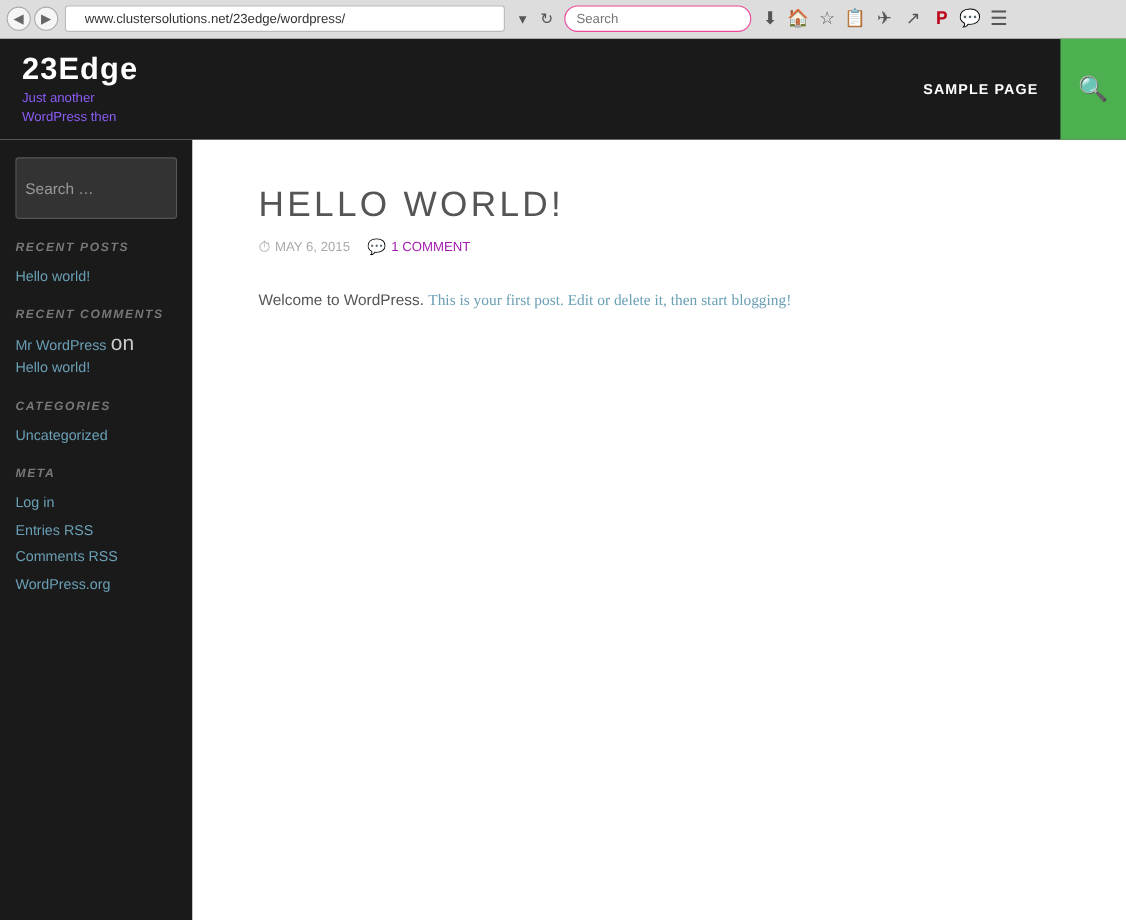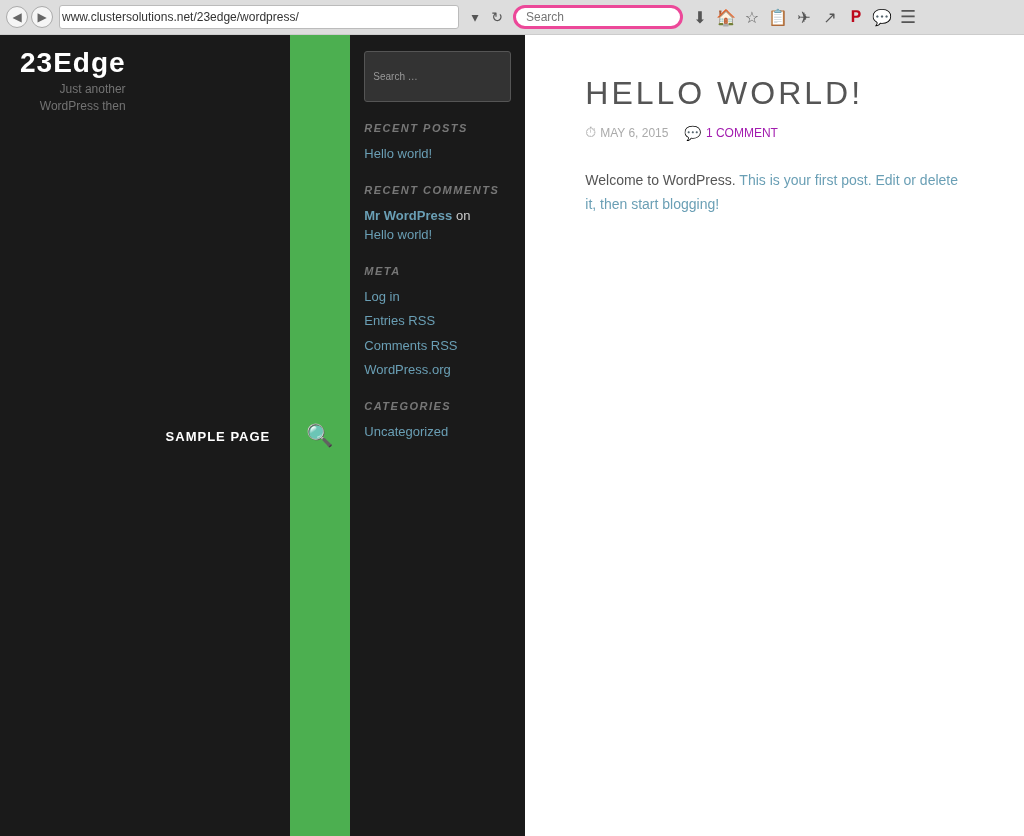--- a/index.html
+++ b/index.html
@@ -34,21 +34,21 @@
       justify-content: center;
       font-size: 12px;
       color: #666;
     }
     .address-bar {
       flex: 1;
       max-width: 400px;
       height: 24px;
       border: 1px solid #bbb;
       border-radius: 3px;
-      padding: 0 2px;
+      padding: 0 17px;
       font-size: 12px;
       background: white;
       color: #333;
     }
     .url-icons {
       display: flex;
       gap: 2px;
       align-items: center;
     }
     .url-icon {
@@ -56,21 +56,21 @@
       height: 20px;
       display: flex;
       align-items: center;
       justify-content: center;
       font-size: 14px;
       color: #555;
       cursor: pointer;
     }
     .search-bar {
       height: 24px;
-      border: 3px solid #ec4899;
+      border: 1px solid #ec4899;
       border-radius: 12px;
       padding: 0 10px;
       font-size: 12px;
       background: white;
       width: 170px;
     }
     .toolbar-icons {
       display: flex;
       gap: 4px;
       align-items: center;
@@ -88,21 +88,21 @@
     .pinterest-icon {
       color: #bd081c;
     }
     .menu-icon {
       font-size: 18px;
     }
 
     
     .site-wrapper {
       display: flex;
-      flex-direction: row;
+      flex-direction: column;
       height: calc(836px - 34px);
       overflow: hidden;
     }
 
     
     .site-header {
       background: #1a1a1a;
       display: flex;
       align-items: stretch;
       justify-content: space-between;
@@ -111,25 +111,24 @@
     .site-title-area {
       padding: 12px 20px;
     }
     .site-title {
       color: white;
       font-size: 28px;
       font-weight: bold;
       letter-spacing: 1px;
     }
     .site-tagline {
-      color: #737373;
+      color: #8b5cf6;
       font-size: 12px;
       margin-top: 2px;
       line-height: 1.4;
-      text-align: right;
     }
     .header-nav {
       display: flex;
       align-items: flex-start;
     }
     .sample-page-link {
       color: white;
       text-decoration: none;
       font-size: 13px;
       letter-spacing: 1px;
@@ -169,21 +168,21 @@
     }
     .sidebar-search {
       margin-bottom: 20px;
     }
     .sidebar-search input {
       width: 100%;
       background: #333;
       border: 1px solid #555;
       color: #ccc;
       padding: 19px 8px;
-      font-size: 10px;
+      font-size: 14px;
       border-radius: 3px;
     }
     .sidebar-search input::placeholder {
       color: #999;
     }
     .sidebar-section {
       margin-bottom: 20px;
     }
     .sidebar-section-title {
       color: #777;
@@ -197,21 +196,21 @@
     .sidebar-link {
       display: block;
       color: #6a9fb5;
       text-decoration: none;
       font-size: 13px;
       margin-bottom: 5px;
       line-height: 1.5;
     }
     .sidebar-text {
       color: #ccc;
-      font-size: 13px;
+      font-size: 19px;
       display: inline;
     }
 
     
     .main-content {
       flex: 1;
       background: white;
       overflow-y: auto;
       padding: 40px 60px;
     }
@@ -240,20 +239,21 @@
       font-size: 14px;
     }
     .post-content {
       font-size: 14px;
       color: #555;
       line-height: 1.7;
     }
     .post-content a {
       color: #6a9fb5;
       text-decoration: none;
+      font-family: Liberation Serif, serif;
     }
 
     
     .main-content::-webkit-scrollbar { width: 12px; }
     .main-content::-webkit-scrollbar-track { background: #f0f0f0; }
     .main-content::-webkit-scrollbar-thumb { background: #ccc; border-radius: 6px; }
   </style>
 </head>
 <body>
 
@@ -309,39 +309,39 @@
       </div>
 
       <div class="sidebar-section">
         <div class="sidebar-section-title">RECENT POSTS</div>
         <a class="sidebar-link" href="#">Hello world!</a>
       </div>
 
       <div class="sidebar-section">
         <div class="sidebar-section-title">RECENT COMMENTS</div>
         <div>
-          <a class="sidebar-link" href="#" style="display:inline;font-weight:bold;">Mr WordPress</a>
+          <a class="sidebar-link" href="#" style="display:inline;">Mr WordPress</a>
           <span class="sidebar-text">on</span>
           <br>
           <a class="sidebar-link" href="#">Hello world!</a>
         </div>
       </div>
 
+
+      <div class="sidebar-section">
+        <div class="sidebar-section-title">CATEGORIES</div>
+        <a class="sidebar-link" href="#">Uncategorized</a>
+      </div>
 
       <div class="sidebar-section">
         <div class="sidebar-section-title">META</div>
         <a class="sidebar-link" href="#">Log in</a>
         <a class="sidebar-link" href="#">Entries RSS</a>
         <a class="sidebar-link" href="#">Comments RSS</a>
         <a class="sidebar-link" href="#">WordPress.org</a>
-      </div>
-
-      <div class="sidebar-section">
-        <div class="sidebar-section-title">CATEGORIES</div>
-        <a class="sidebar-link" href="#">Uncategorized</a>
       </div>
     </aside>
 
     <main class="main-content">
       <article>
         <h1 class="post-title">HELLO WORLD!</h1>
         <div class="post-meta">
           <span class="post-meta-item">
             <span class="post-meta-icon">⏱</span>
             <span>MAY 6, 2015</span>

